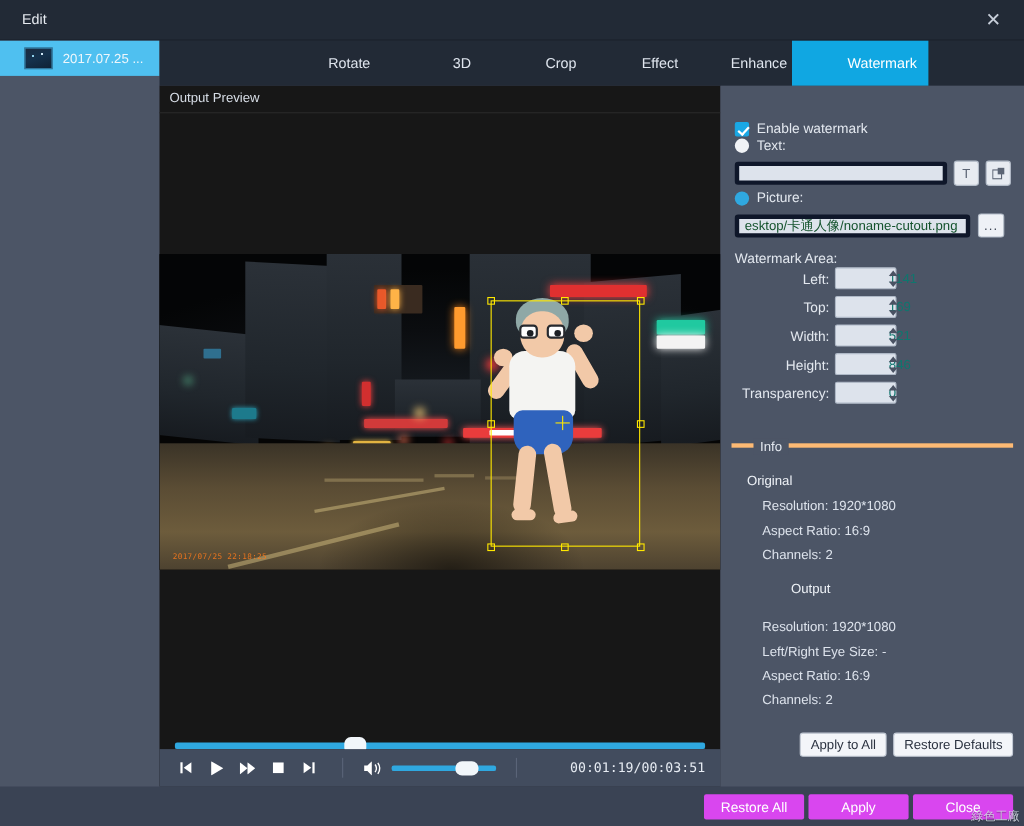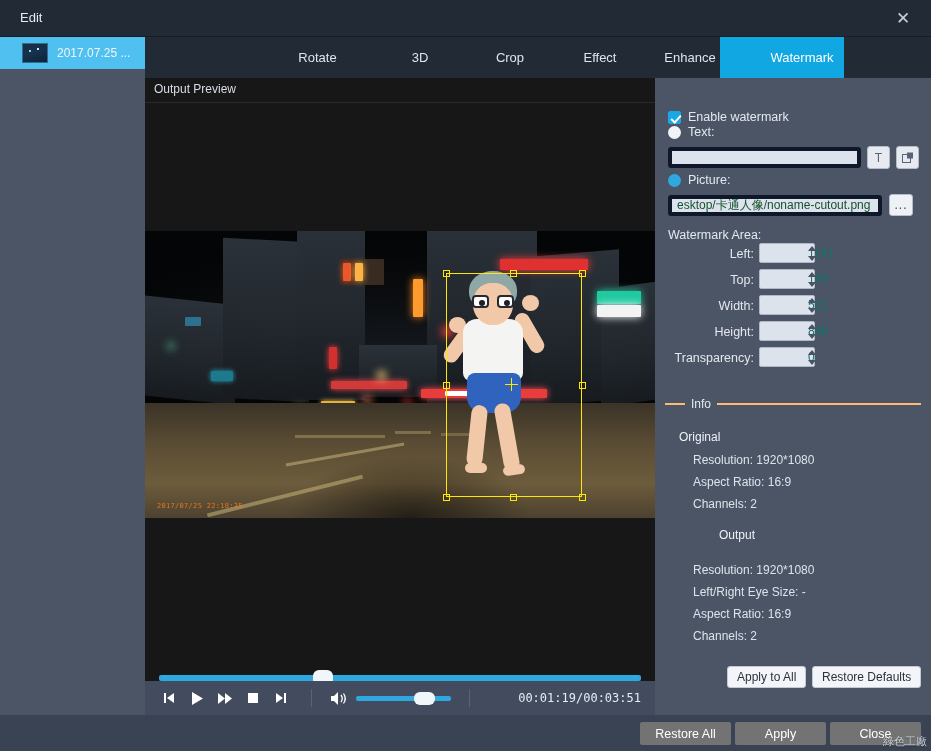--- a/index.html
+++ b/index.html
@@ -279,21 +279,21 @@
   }
   .spin-arrows i {
     width: 0; height: 0; border-left: 4px solid transparent;
     border-right: 4px solid transparent;
   }
   .spin-arrows i.up   { border-bottom: 5px solid #4a5263; }
   .spin-arrows i.down { border-top: 5px solid #4a5263; }
 
   .group {
     position: absolute; left: 10px; right: 10px;
-    border-top: 2px solid #fdba74;
+    border-top: 4px solid #fdba74;
   }
   .group-title {
     position: absolute; left: 20px; top: -8px;
     background: #4c5566; padding: 0 6px;
     font-size: 12px; color: #e3e8ef;
   }
   .info-line { position: absolute; font-size: 12px; color: #dde3ec; }
   .info-head { position: absolute; font-size: 12px; color: #eef2f7; }
 
   .panel-btn {
@@ -303,21 +303,21 @@
     display: flex; align-items: center; justify-content: center;
   }
 
   
   .bottombar {
     position: absolute; left: 0; right: 0; bottom: 0; height: 36px;
     background: #3a4354;
   }
   .blue-btn {
     position: absolute; top: 7px; height: 23px;
-    background: #737373; color: #ffffff;
+    background: #d946ef; color: #ffffff;
     font-size: 12.5px; border: none; border-radius: 2px;
     display: flex; align-items: center; justify-content: center;
     cursor: pointer;
   }
   .wmk-overlay {
     position: absolute; right: 4px; bottom: 2px;
     font-size: 11px; color: #cfd6e0; opacity: .9;
     font-family: "DejaVu Sans", sans-serif;
     text-shadow: 0 1px 1px rgba(0,0,0,.5);
   }

